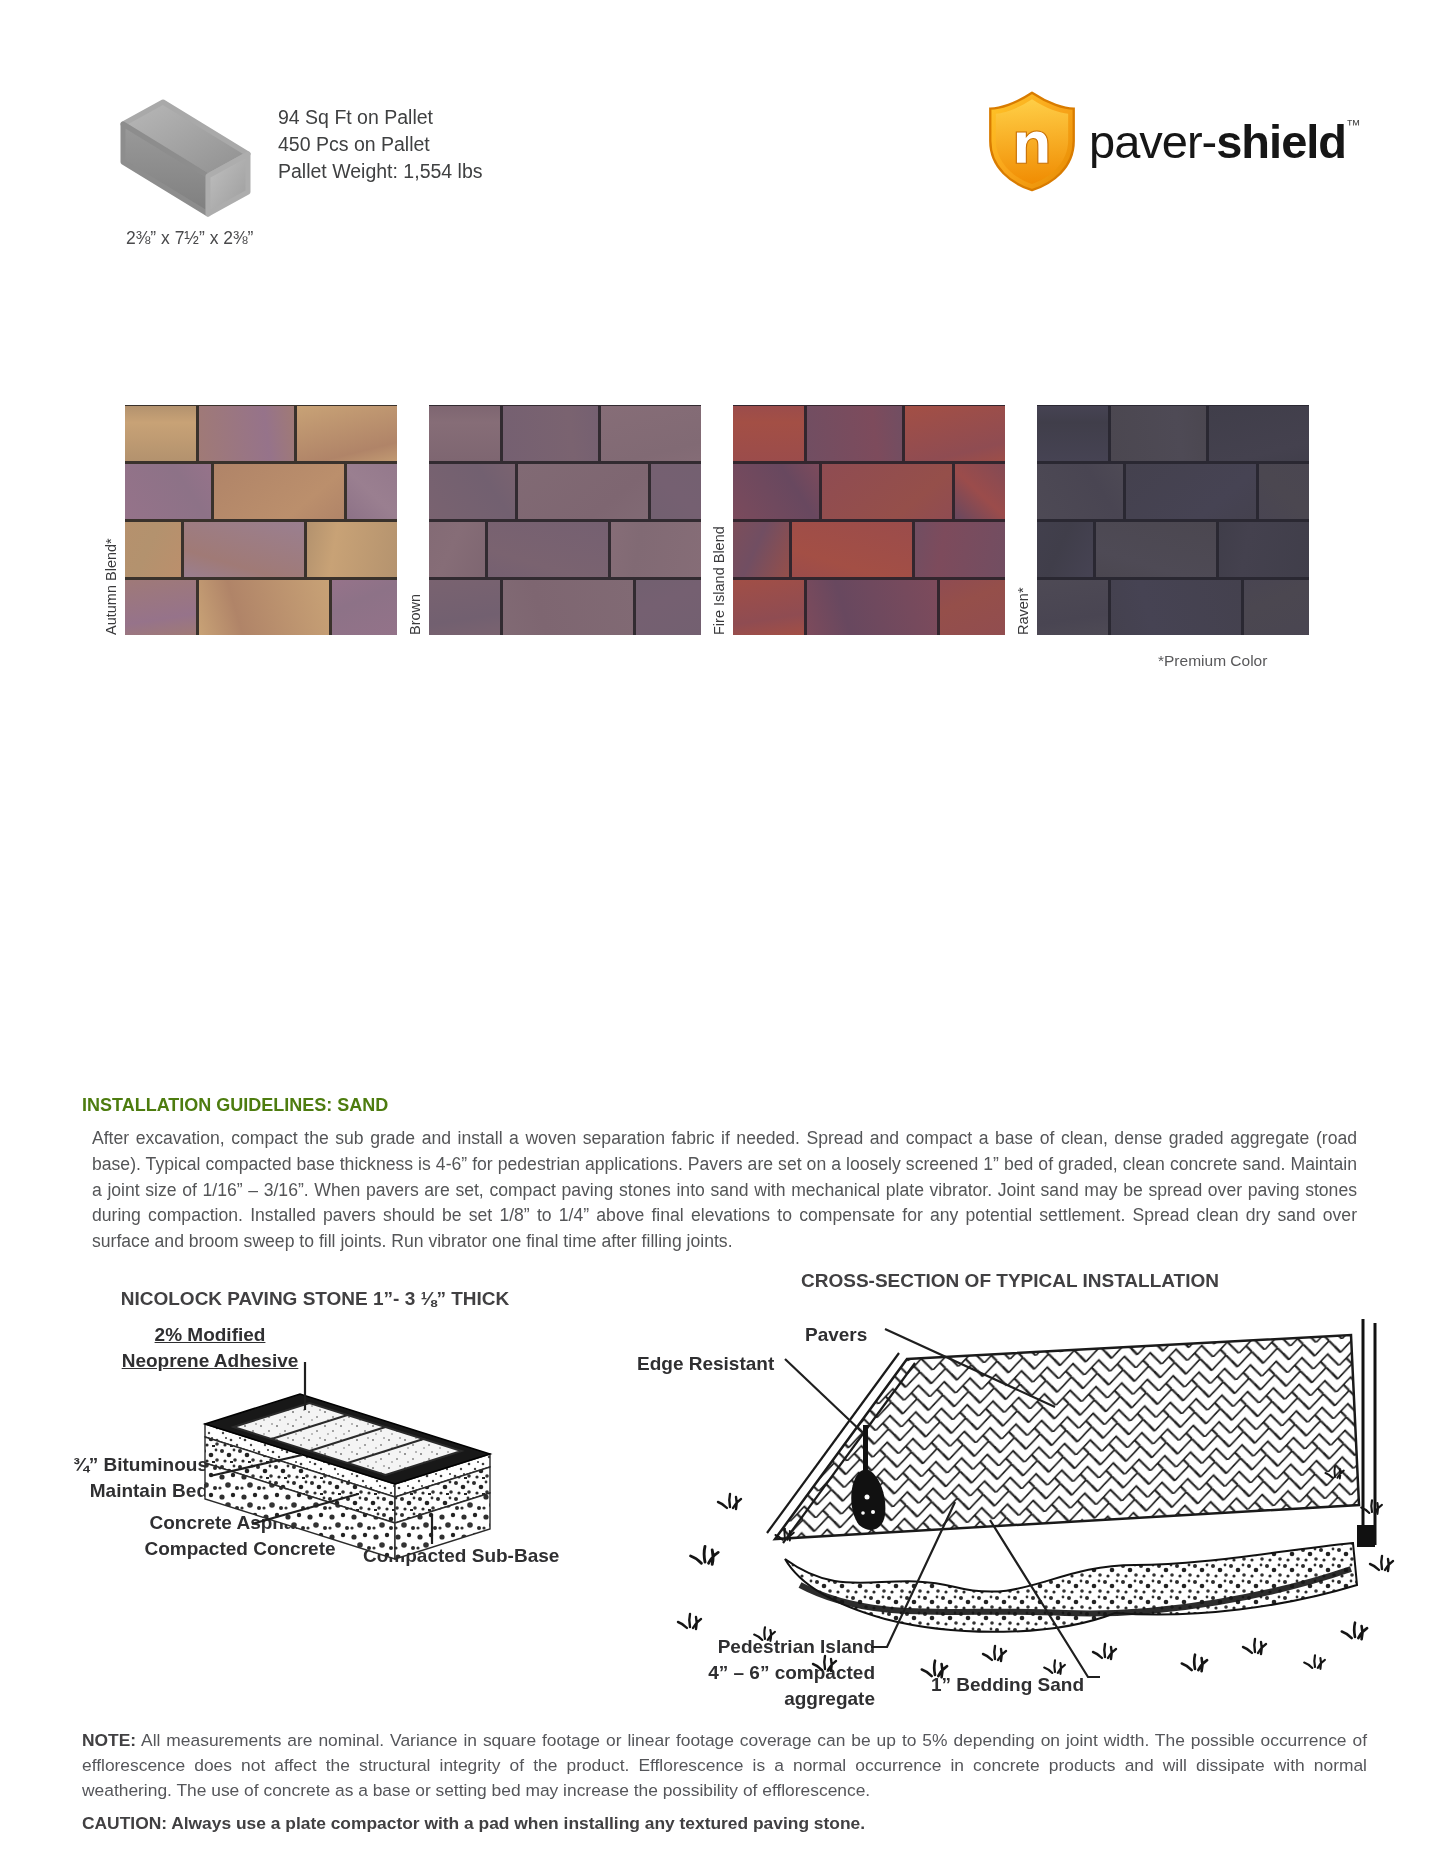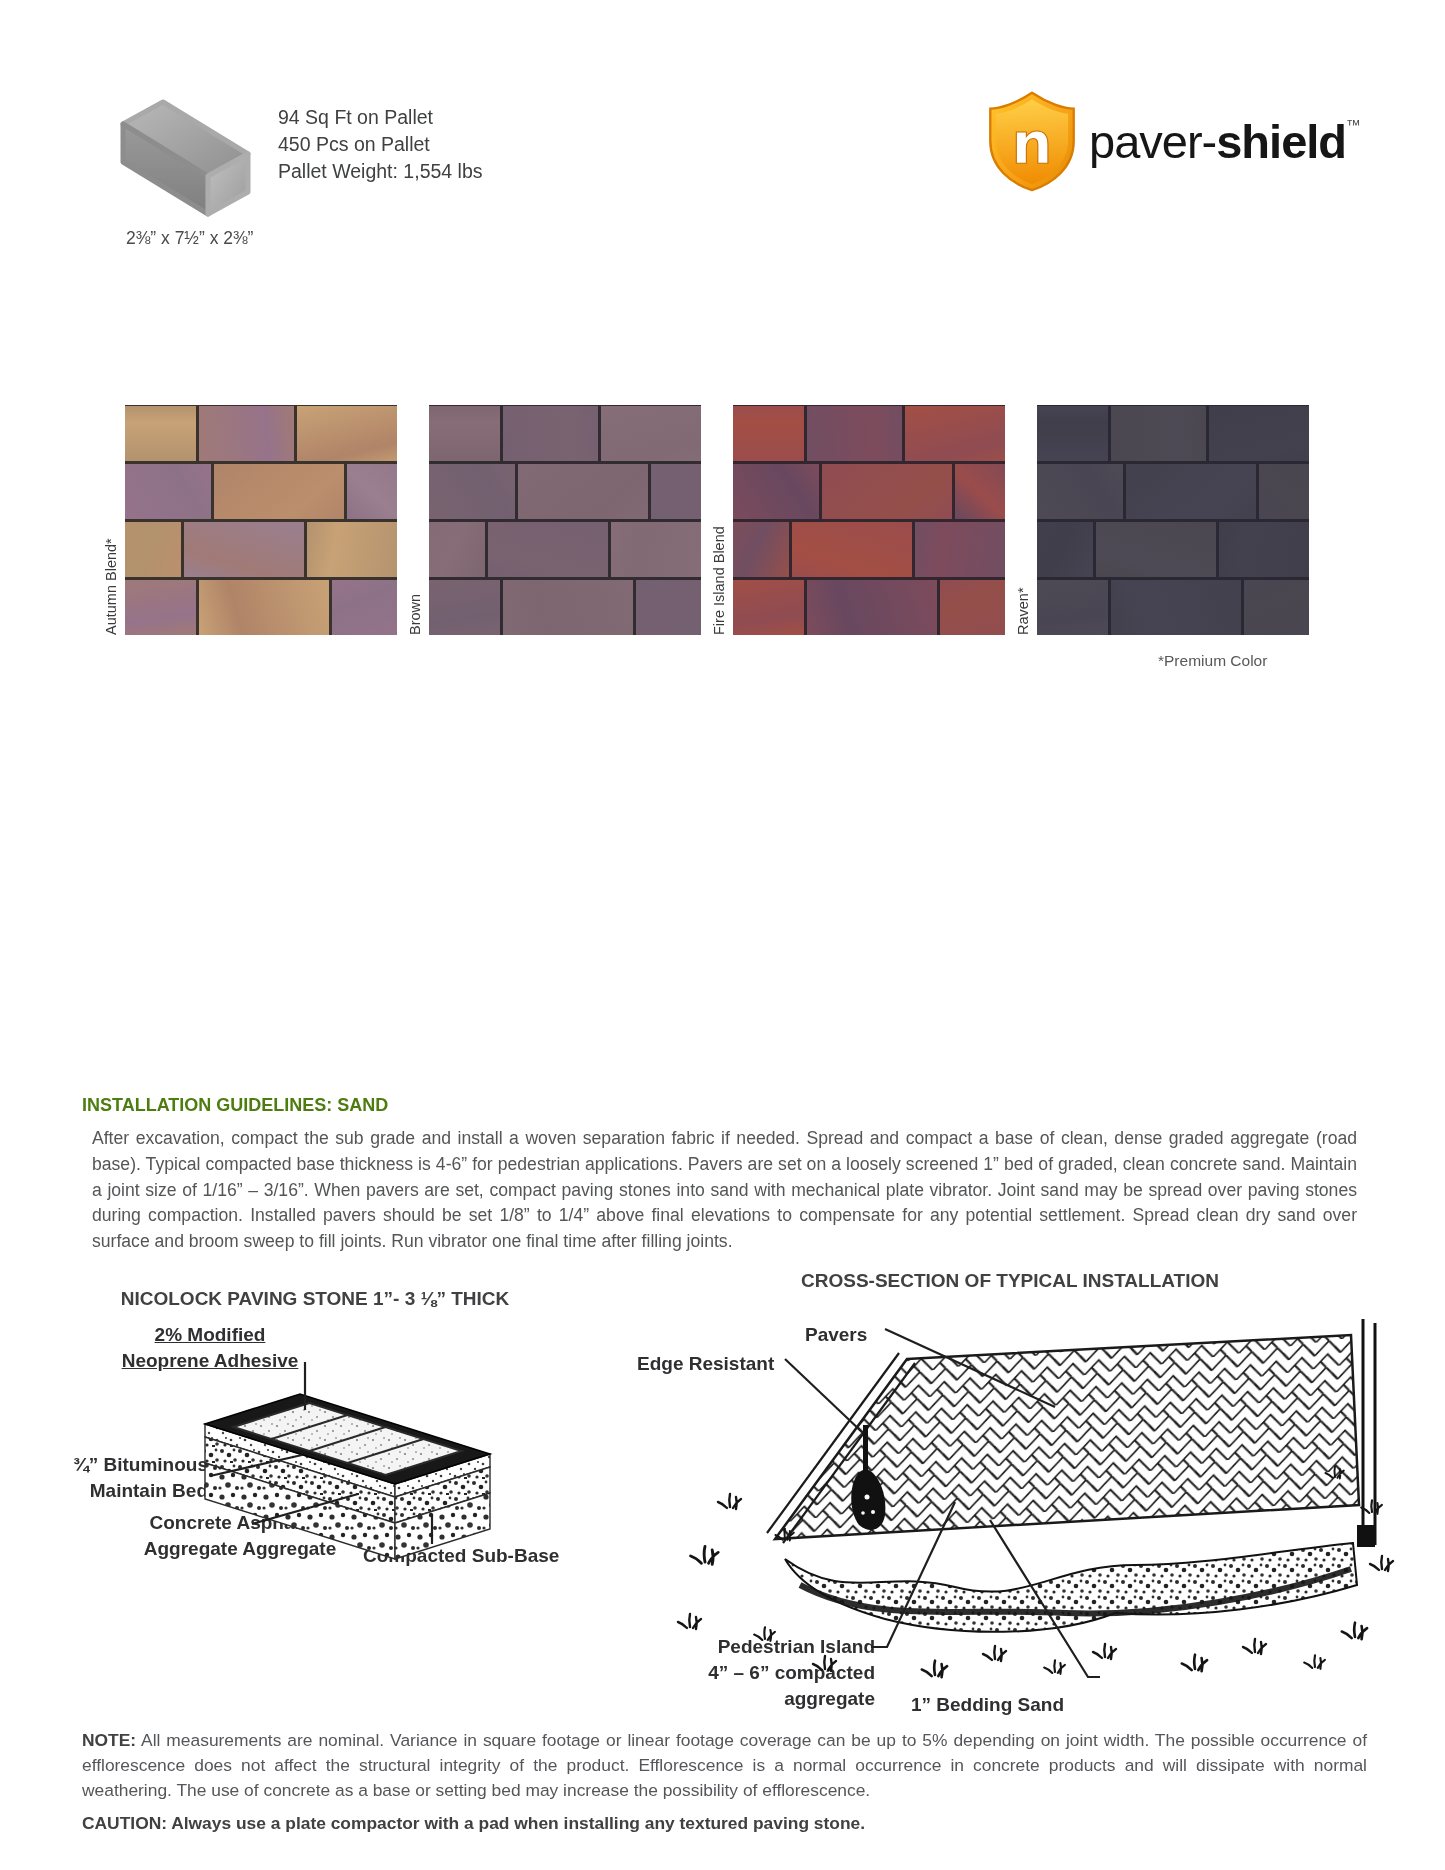--- a/index.html
+++ b/index.html
@@ -221,21 +221,21 @@
     <div class="dlabel center" style="left:10px;top:60px;width:260px;text-decoration:underline;">
       <div>2% Modified</div>
       <div>Neoprene Adhesive</div>
     </div>
     <div class="dlabel right" style="left:0px;top:190px;width:138px;">
       <div>¾” Bituminous</div>
       <div>Maintain Bed</div>
     </div>
     <div class="dlabel center" style="left:40px;top:248px;width:260px;">
       <div>Concrete Asphalt or</div>
-      <div>Aggregate Aggregate</div>
+      <div>Compacted Concrete</div>
     </div>
     <div class="dlabel" style="left:293px;top:281px;width:240px;">Compacted Sub-Base</div>
 
     <svg class="diag-svg" style="left:60px;top:90px;" width="460" height="240" viewBox="0 0 460 240">
       <defs>
         <pattern id="l-pav" width="16" height="14" patternUnits="userSpaceOnUse">
           <rect width="16" height="14" fill="#f4f4f4"></rect>
           <circle cx="3" cy="4" r="1" fill="#777"></circle>
             <circle cx="11" cy="9" r="1" fill="#888"></circle>
           <circle cx="14" cy="2" r="0.8" fill="#666"></circle>
@@ -298,21 +298,21 @@
     <div class="dlabel" style="left:185px;top:70px;">Pavers</div>
     <div class="dlabel" style="left:17px;top:99px;">Edge Resistant</div>
     <div class="dlabel small-bold center" style="left:385px;top:196px;width:270px;">
       <div>Pavers should slope slightly away</div>
       <div>from building for water drainage</div>
     </div>
     <div class="dlabel right" style="left:23px;top:382px;width:232px;">
       <div>Pedestrian Island</div>
       <div>4” – 6” compacted aggregate</div>
     </div>
-    <div class="dlabel right" style="left:242px;top:420px;width:202px;margin-top:20px;">1” Bedding Sand</div>
+    <div class="dlabel right" style="left:262px;top:420px;width:202px;">1” Bedding Sand</div>
 
     <svg class="diag-svg" style="left:15px;top:55px;" width="760" height="405" viewBox="0 0 760 405">
       <defs>
         <pattern id="r-herr" width="26" height="26" patternUnits="userSpaceOnUse" patternTransform="rotate(-8) skewX(-14)">
           <rect width="26" height="26" fill="#ffffff"></rect>
           <path d="M0 26 L13 13 L26 26 M0 13 L13 0 L26 13" fill="none" stroke="#1b1b1b" stroke-width="1.8"></path>
           <path d="M6.5 19.5 L13 26 M19.5 6.5 L26 13" stroke="#1b1b1b" stroke-width="1.8"></path>
         </pattern>
         <pattern id="r-agg" width="18" height="16" patternUnits="userSpaceOnUse">
           <rect width="18" height="16" fill="#ffffff"></rect>

